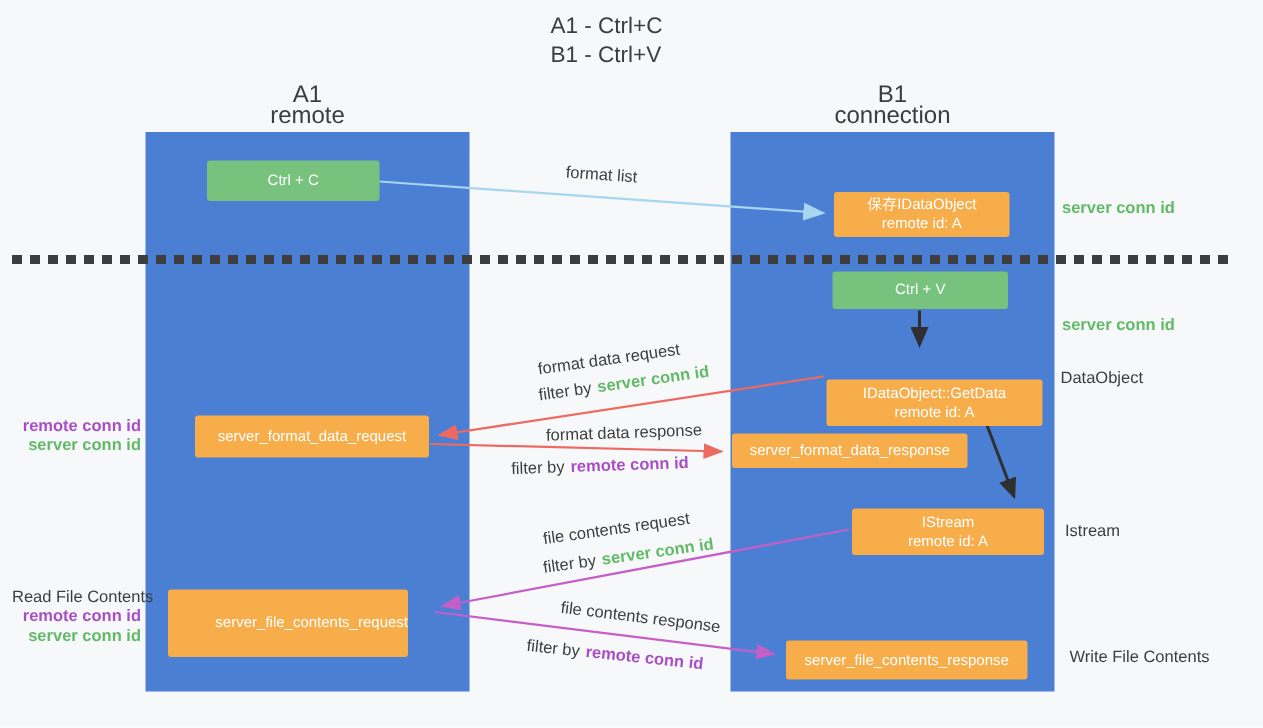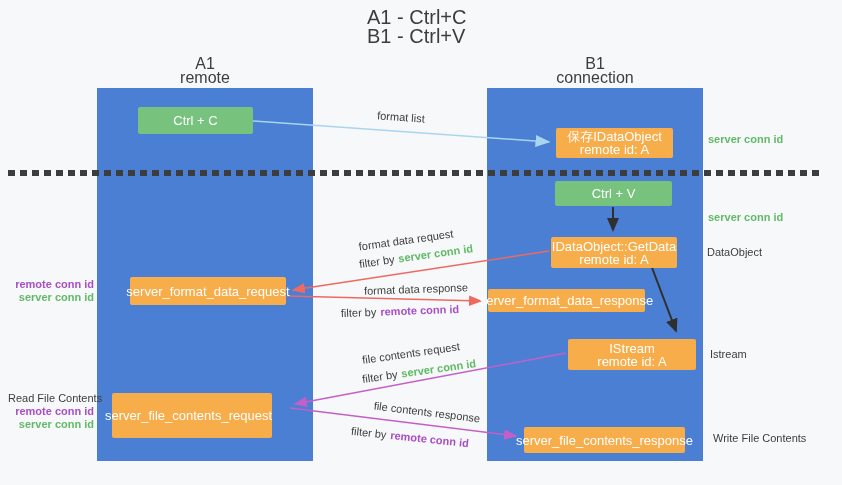--- a/index.html
+++ b/index.html
@@ -1,28 +1,28 @@
 <!DOCTYPE html>
 <html style="--color-background: #f7f8f9; --color-column: #4a7fd4; --color-node-green: #77c27d; --color-node-orange: #f8ad4b; --color-node-text: #ffffff; --color-text: #3d3d3d; --color-green: #62ba68; --color-purple: #a94fc5; --color-arrow-blue: #a8d5f0; --color-arrow-black: #2f2f2f; --color-arrow-red: #ee6a60; --color-arrow-magenta: #c55fc8; --color-dash: #3d3d3d;"><head>
 <meta charset="utf-8">
 <style>
   html,body{margin:0;padding:0;}
   .canvas{
     position:relative;width:842px;height:485px;overflow:hidden;
     background:var(--color-background,#f7f8f9);
     font-family:"Liberation Sans",sans-serif;color:var(--color-text,#3d3d3d);
   }
-  .title{position:absolute;left:367px;top:8px;font-size:20px;line-height:19px;color:var(--color-text);}
+  .title{position:absolute;left:367px;top:8px;font-size:15px;line-height:19px;color:var(--color-text);}
   .col-header{position:absolute;width:216px;text-align:center;font-size:16px;line-height:14px;top:57px;color:var(--color-text);}
   .column{position:absolute;top:88px;width:216px;height:373px;background:var(--color-column,#4a7fd4);}
   .dotted{position:absolute;left:8px;top:170px;width:816px;height:6px;
     background:repeating-linear-gradient(90deg,var(--color-dash,#3d3d3d) 0 7px,transparent 7px 12px);}
   .node{
     position:absolute;display:flex;flex-direction:column;align-items:center;justify-content:center;
-    color:var(--color-node-text,#fff);font-size:13px;line-height:13px;text-align:center;border-radius:2px;
+    color:var(--color-node-text,#fff);font-size:10px;line-height:13px;text-align:center;border-radius:2px;
   }
   .node.green{background:var(--color-node-green,#77c27d);}
   .node.orange{background:var(--color-node-orange,#f8ad4b);}
   .lbl{position:absolute;font-size:11px;white-space:nowrap;color:var(--color-text);}
   .lbl.rot{transform-origin:center;}
   .green-b{color:var(--color-green,#62ba68);font-weight:bold;}
   .purple-b{color:var(--color-purple,#a94fc5);font-weight:bold;}
   .pair span + span{margin-left:4px;}
   .stack{position:absolute;text-align:right;font-size:11px;line-height:13px;}
   .stack div{white-space:nowrap;}
@@ -82,21 +82,21 @@
 
   <div class="node orange" style="left:556px;top:128px;width:117px;height:30px;">
     <div>保存IDataObject</div>
     <div>remote id: A</div>
   </div>
 
   <div class="node green" style="left:555px;top:181px;width:117px;height:25px;">
     <div>Ctrl + V</div>
   </div>
 
-  <div class="node orange" style="left:551px;top:237px;width:126px;height:31px;align-items:center;">
+  <div class="node orange" style="left:551px;top:253px;width:144px;height:31px;align-items:center;">
     <div>IDataObject::GetData</div>
     <div>remote id: A</div>
   </div>
 
   <div class="node orange" style="left:130px;top:277px;width:156px;height:28px;">
     <div>server_format_data_request</div>
   </div>
 
   <div class="node orange" style="left:488px;top:289px;width:157px;height:23px;">
     <div>server_format_data_response</div>

